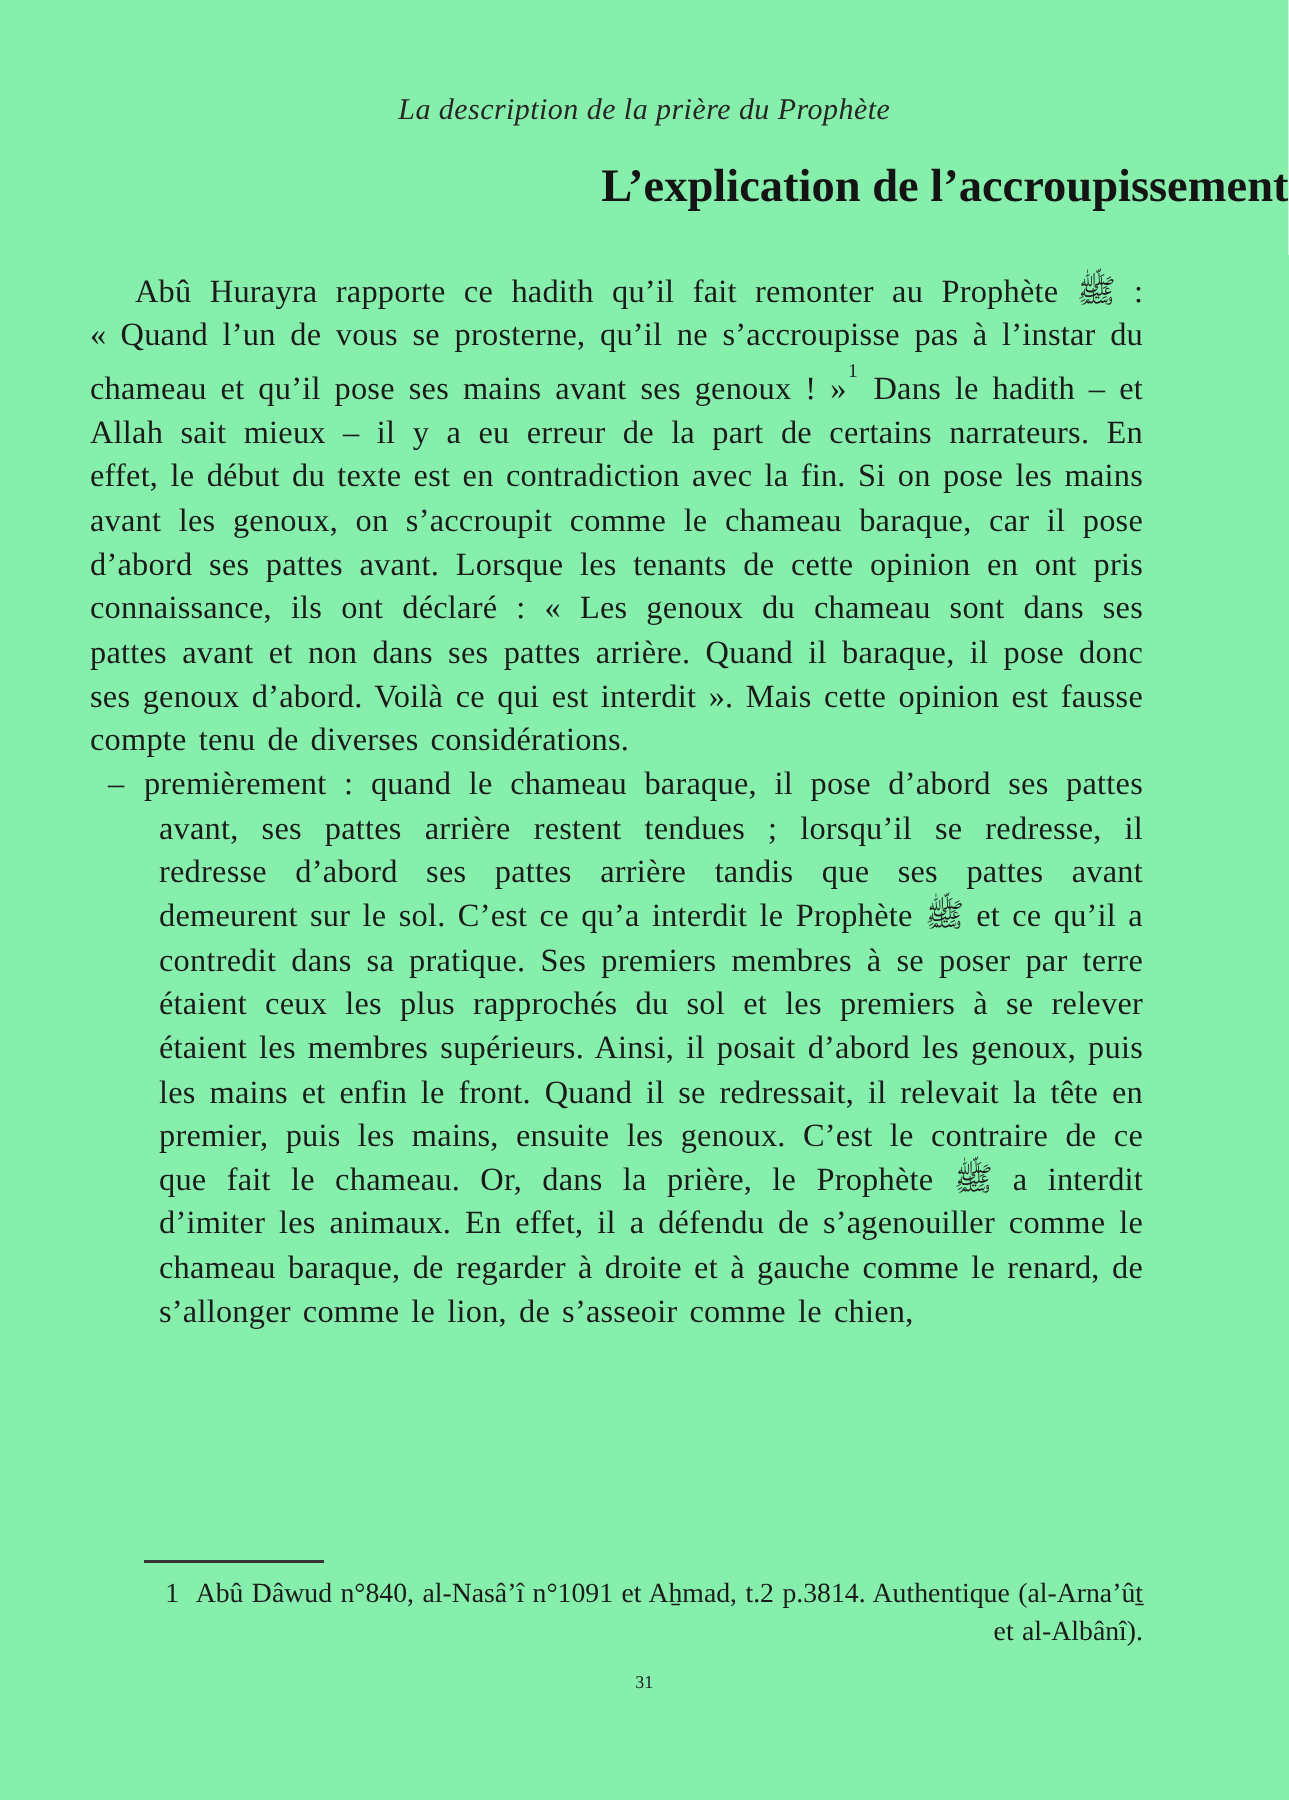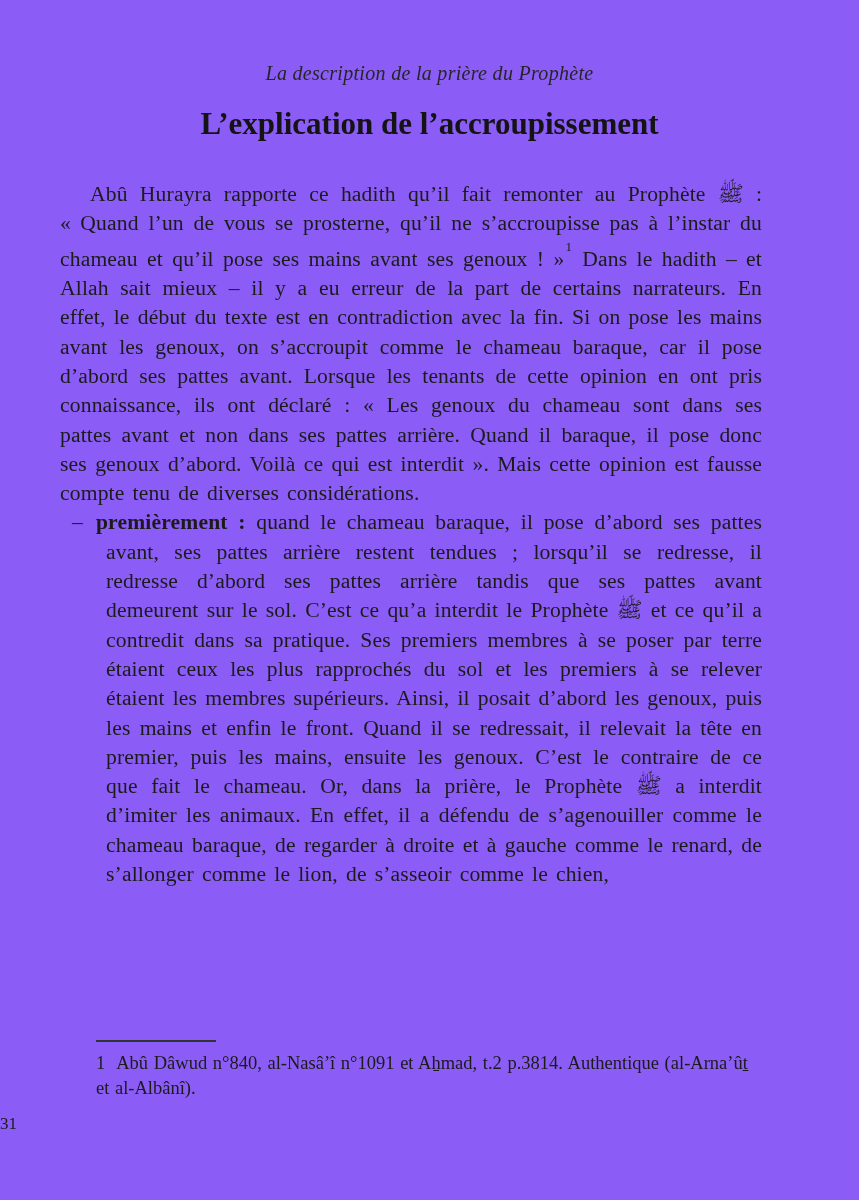--- a/index.html
+++ b/index.html
@@ -4,36 +4,36 @@
 <style>
   html, body {
     margin: 0;
     padding: 0;
     background: #ffffff;
   }
   .page {
     position: relative;
     width: 859px;
     height: 1200px;
-    background: #8b5cf6;
+    background: #86efac;
     overflow: hidden;
     color: #1b1b1b;
     font-family: "Liberation Serif", "DejaVu Serif", serif;
   }
   .running-header {
     margin-top: 62px;
     text-align: center;
     font-style: italic;
     font-size: 20px;
     letter-spacing: 0.3px;
     color: #262626;
   }
   .chapter-title {
     margin-top: 18px;
-    text-align: center;
+    text-align: right;
     font-weight: 700;
     font-size: 31px;
     line-height: 41px;
     color: #141414;
   }
   .body-text {
     margin: 36px 97px 0 60px;
     font-size: 21.6px;
     line-height: 29.3px;
     text-align: justify;
@@ -54,50 +54,50 @@
   }
   .list-item {
     margin-top: 27px;
     padding-left: 46px;
     text-indent: -34px;
   }
   .list-dash {
     margin-right: 13px;
   }
   .list-label {
-    font-weight: 700;
+    font-weight: 400;
   }
   .footnote-area {
     position: absolute;
     left: 96px;
     right: 97px;
     top: 1040px;
   }
   .footnote-rule {
     width: 120px;
     height: 0;
     border-top: 2px solid #333333;
   }
   .footnote {
     margin: 9px 0 0 0;
     font-size: 18.5px;
     line-height: 25px;
-    text-align: left;
+    text-align: right;
     word-spacing: 1px;
   }
   .footnote-marker {
     margin-right: 11px;
   }
   .page-number {
     position: absolute;
     top: 1114px;
     left: 0;
     width: 100%;
-    text-align: left;
-    font-size: 17px;
+    text-align: center;
+    font-size: 12px;
     color: #1b1b1b;
   }
 </style>
 </head>
 <body>
 
 <div class="page">
 
   <div class="running-header">La description de la prière du Prophète</div>
 

